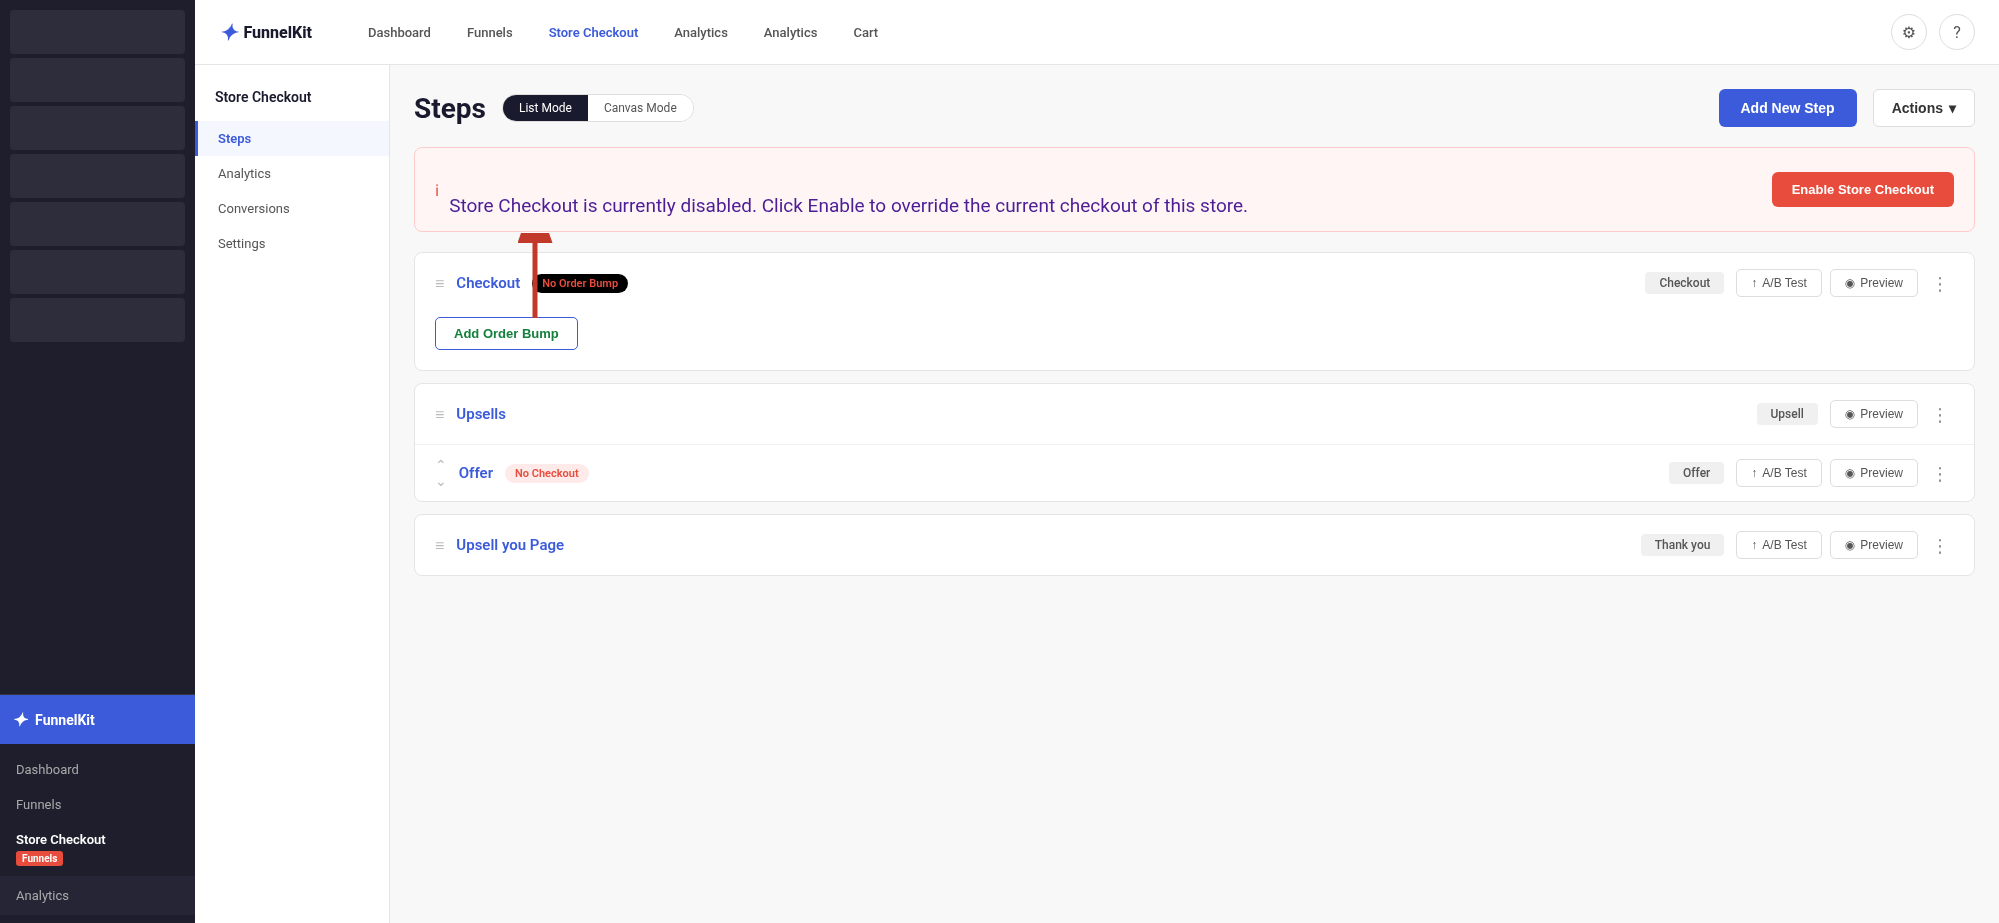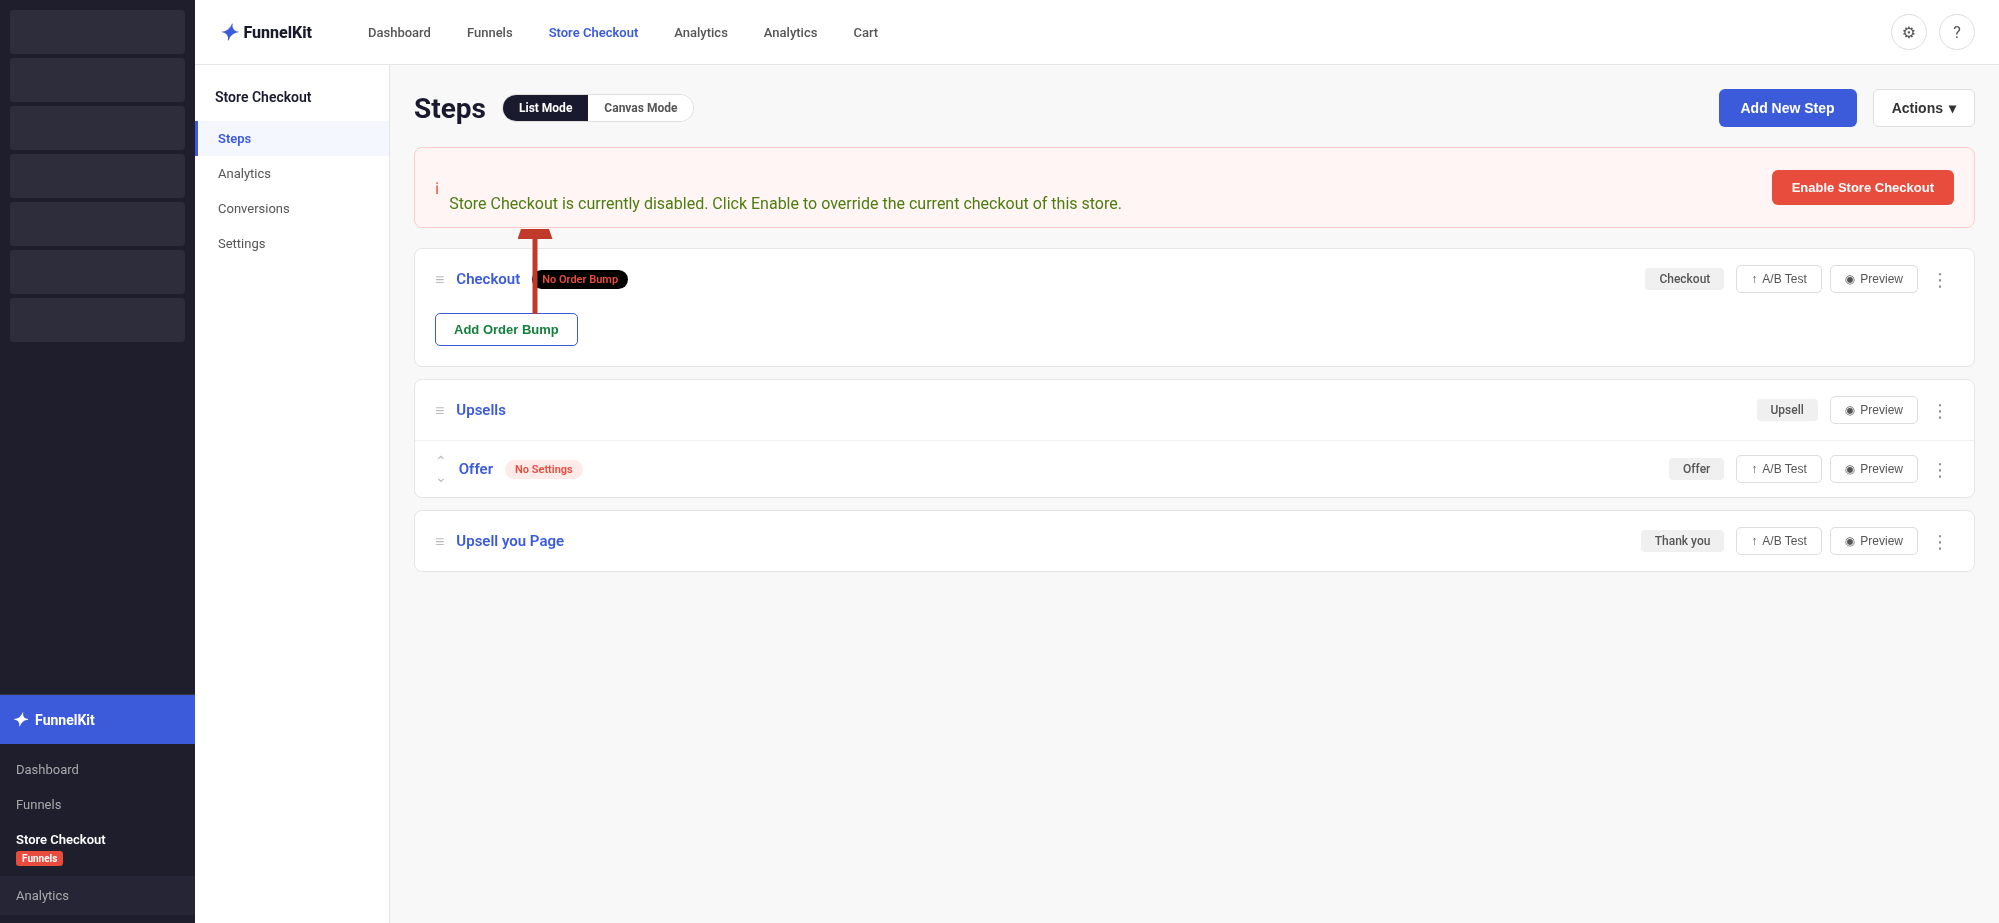--- a/index.html
+++ b/index.html
@@ -209,21 +209,21 @@
     .mode-toggle {
       display: flex;
       border-radius: 20px;
       overflow: hidden;
       border: 1px solid #ddd;
       margin-right: auto;
     }
     .mode-btn {
       padding: 6px 16px;
       font-size: 12px;
-      font-weight: 700;
+      font-weight: 400;
       cursor: pointer;
     }
     .mode-btn.active {
       background: #1a1a2e;
       color: #fff;
     }
     .mode-btn.inactive {
       background: #fff;
       color: #555;
     }
@@ -265,22 +265,22 @@
       align-items: center;
       margin-bottom: 20px;
     }
     .alert-icon {
       color: #e74c3c;
       font-size: 16px;
       margin-right: 10px;
     }
     .alert-text {
       flex: 1;
-      font-size: 16px;
-      color: #4d7c0f;
+      font-size: 19px;
+      color: #4c1d95;
       margin-top: 32px;
     }
     .btn-enable {
       background: #e74c3c;
       color: #fff;
       border: none;
       padding: 10px 20px;
       border-radius: 6px;
       font-size: 13px;
       font-weight: 600;
@@ -549,21 +549,21 @@
               <span>◉</span>
               Preview
             </button>
             <div class="btn-more">⋮</div>
           </div>
         </div>
 
         <div class="sub-row">
           <span class="expand-icon">⌃<br>⌄</span>
           <span class="step-name">Offer</span>
-          <span class="step-badge badge-no-products">No Settings</span>
+          <span class="step-badge badge-no-products">No Checkout</span>
           <span class="step-spacer"></span>
           <span class="step-type-badge">Offer</span>
           <div class="step-actions-group">
             <button class="btn-ab-test">
               <span>↑</span>
               A/B Test
             </button>
             <button class="btn-preview">
               <span>◉</span>
               Preview

